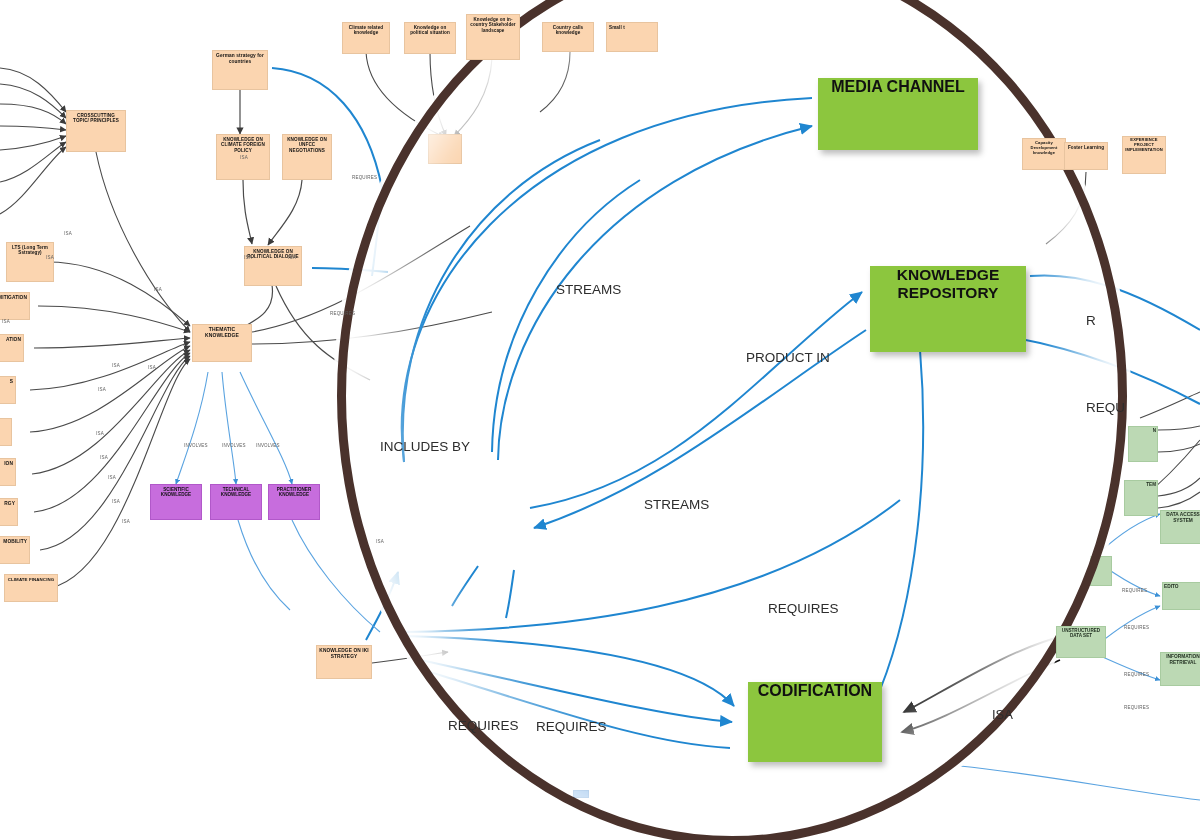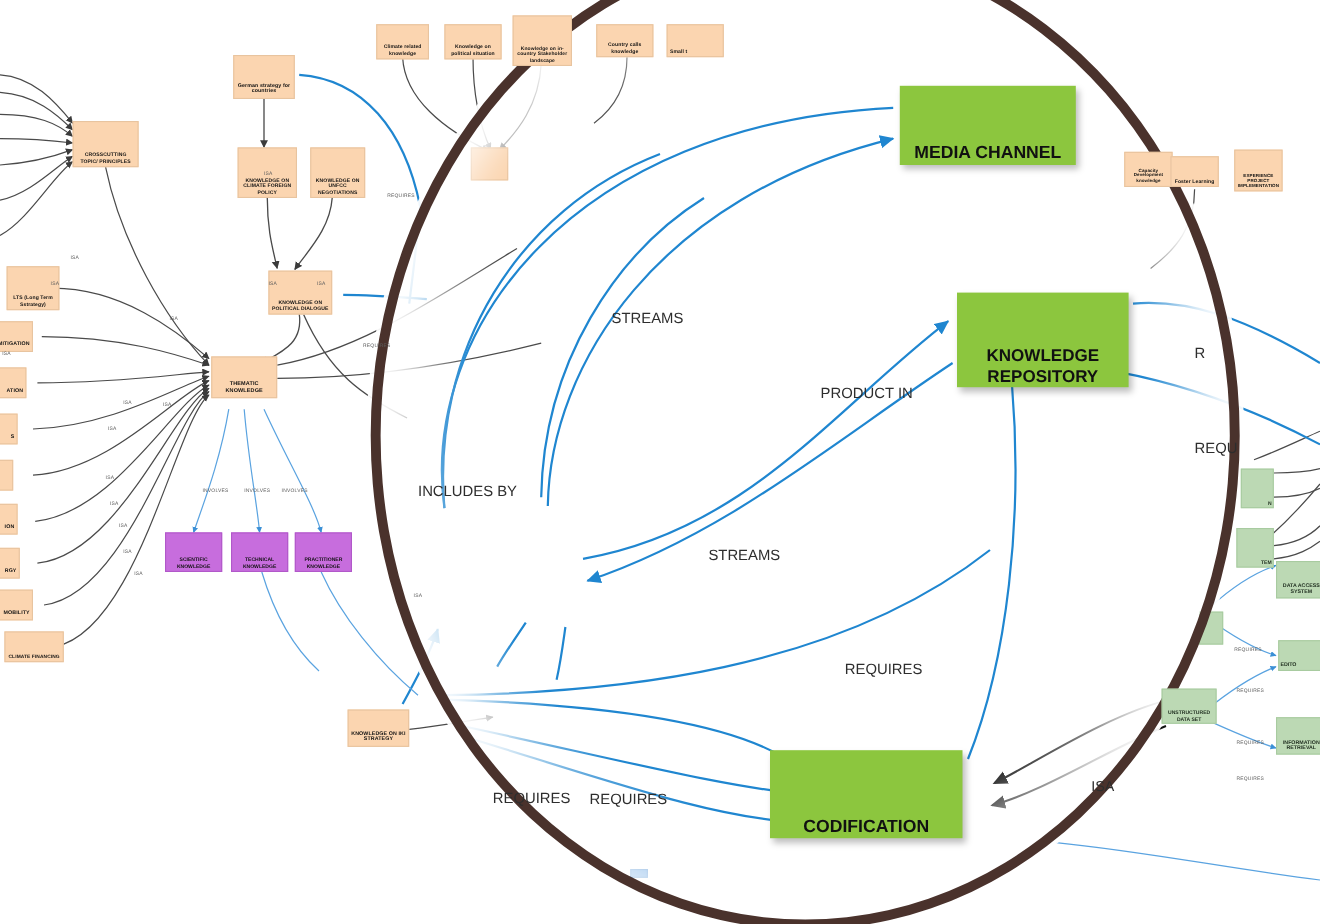--- a/index.html
+++ b/index.html
@@ -21,21 +21,21 @@
     position: absolute;
     left: 0;
     top: 0;
     width: 1200px;
     height: 840px;
   }
   .node {
     position: absolute;
     box-sizing: border-box;
     display: flex;
-    align-items: flex-end;
+    align-items: flex-start;
     justify-content: center;
     text-align: center;
     line-height: 1.18;
     z-index: 5;
   }
   .node-orange {
     background: #fbd5b0;
     border: 1px solid #e8c49f;
     color: #111111;
     font-weight: bold;
@@ -406,21 +406,21 @@
 
   <div class="node node-green" style="left:818px; top:78px; width:160px; height:72px; font-size:16px; z-index:8;">
     <span>MEDIA CHANNEL</span>
   </div>
 
   <div class="node node-green" style="left:870px; top:266px; width:156px; height:86px; font-size:15.5px; z-index:8;">
     <span>KNOWLEDGE REPOSITORY</span>
   </div>
 
 
-  <div class="node node-green" style="left:700px; top:682px; width:175px; height:80px; font-size:16px; z-index:8;">
+  <div class="node node-green" style="left:748px; top:682px; width:134px; height:80px; font-size:16px; z-index:8;">
     <span>CODIFICATION</span>
   </div>
 
   <div class="edge-label big" style="left:556px; top:235px;">
     <span>STREAMS</span>
   </div>
   <div class="edge-label big" style="left:380px; top:392px;">
     <span>INCLUDES BY</span>
   </div>
   <div class="edge-label big" style="left:746px; top:303px;">

